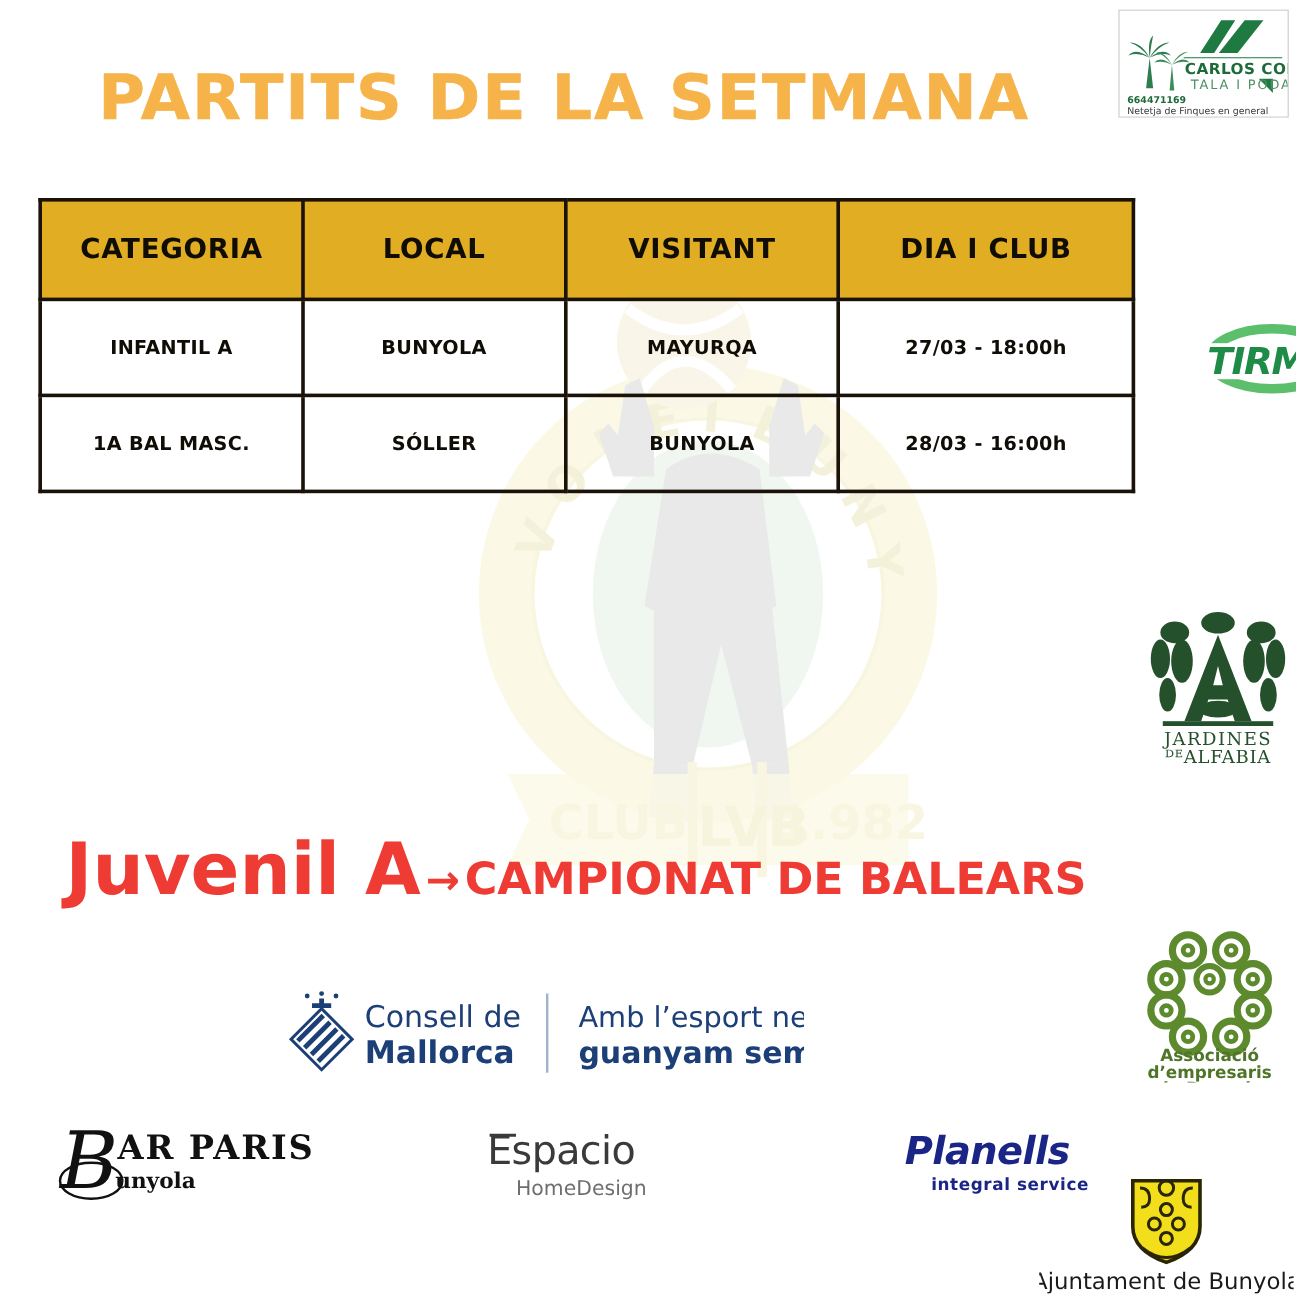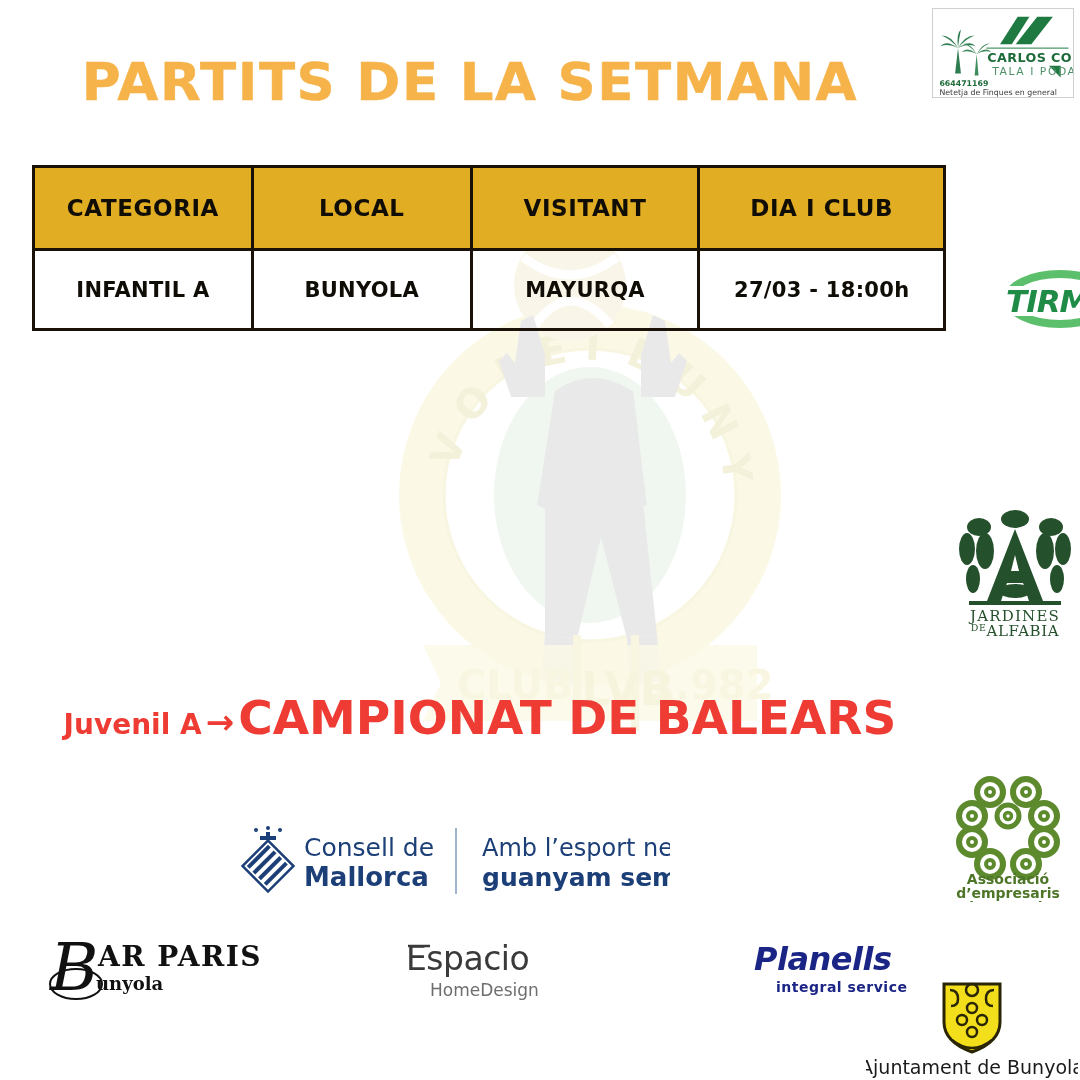--- a/index.html
+++ b/index.html
@@ -71,21 +71,21 @@
     color: #100c06;
   }
   .match-table thead th {
     background: #E0AD23;
     height: 78px;
     font-size: 23px;
     letter-spacing: 0.6px;
   }
   .match-table tbody td {
     height: 75px;
-    font-size: 21px;
+    font-size: 16px;
     letter-spacing: 0.3px;
     background: transparent;
   }
   .col-cat   { width: 24.0%; }
   .col-local { width: 24.0%; }
   .col-vis   { width: 25.0%; }
   .col-dia   { width: 27.0%; }
 
   
   .red-headline {
@@ -94,23 +94,23 @@
     top: 690px;
     width: 960px;
     text-align: center;
     z-index: 3;
     font-family: "DejaVu Sans", "Liberation Sans", sans-serif;
     color: #EE3B33;
     font-size: 46px;
     font-weight: bold;
     white-space: nowrap;
   }
-  .red-headline .rh-small { font-size: 28px; }
+  .red-headline .rh-small { font-size: 60px; }
   .red-headline .rh-arrow { font-size: 34px; padding: 0 4px; }
-  .red-headline .rh-big   { font-size: 47px; }
+  .red-headline .rh-big   { font-size: 37px; }
 
   
   .logo { position: absolute; z-index: 3; }
 
   
   .carlos-colom {
     left: 932px; top: 8px; width: 142px; height: 90px;
     border: 1px solid #cfcfcf;
     background: #ffffff;
     box-sizing: border-box;
@@ -201,20 +201,26 @@
         <th class="col-vis">VISITANT</th>
         <th class="col-dia">DIA I CLUB</th>
       </tr>
     </thead>
     <tbody>
       <tr>
         <td>INFANTIL A</td>
         <td>BUNYOLA</td>
         <td>MAYURQA</td>
         <td>27/03 - 18:00h</td>
+      </tr>
+      <tr>
+        <td>1A BAL MASC.</td>
+        <td>SÓLLER</td>
+        <td>BUNYOLA</td>
+        <td>28/03 - 16:00h</td>
       </tr>
     </tbody>
   </table>
 
   <div class="red-headline">
     <span class="rh-small">Juvenil A</span><span class="rh-arrow">→</span><span class="rh-big">CAMPIONAT DE BALEARS</span>
   </div>
 
   <div class="logo carlos-colom">
     <svg viewBox="0 0 142 90" xmlns="http://www.w3.org/2000/svg">

